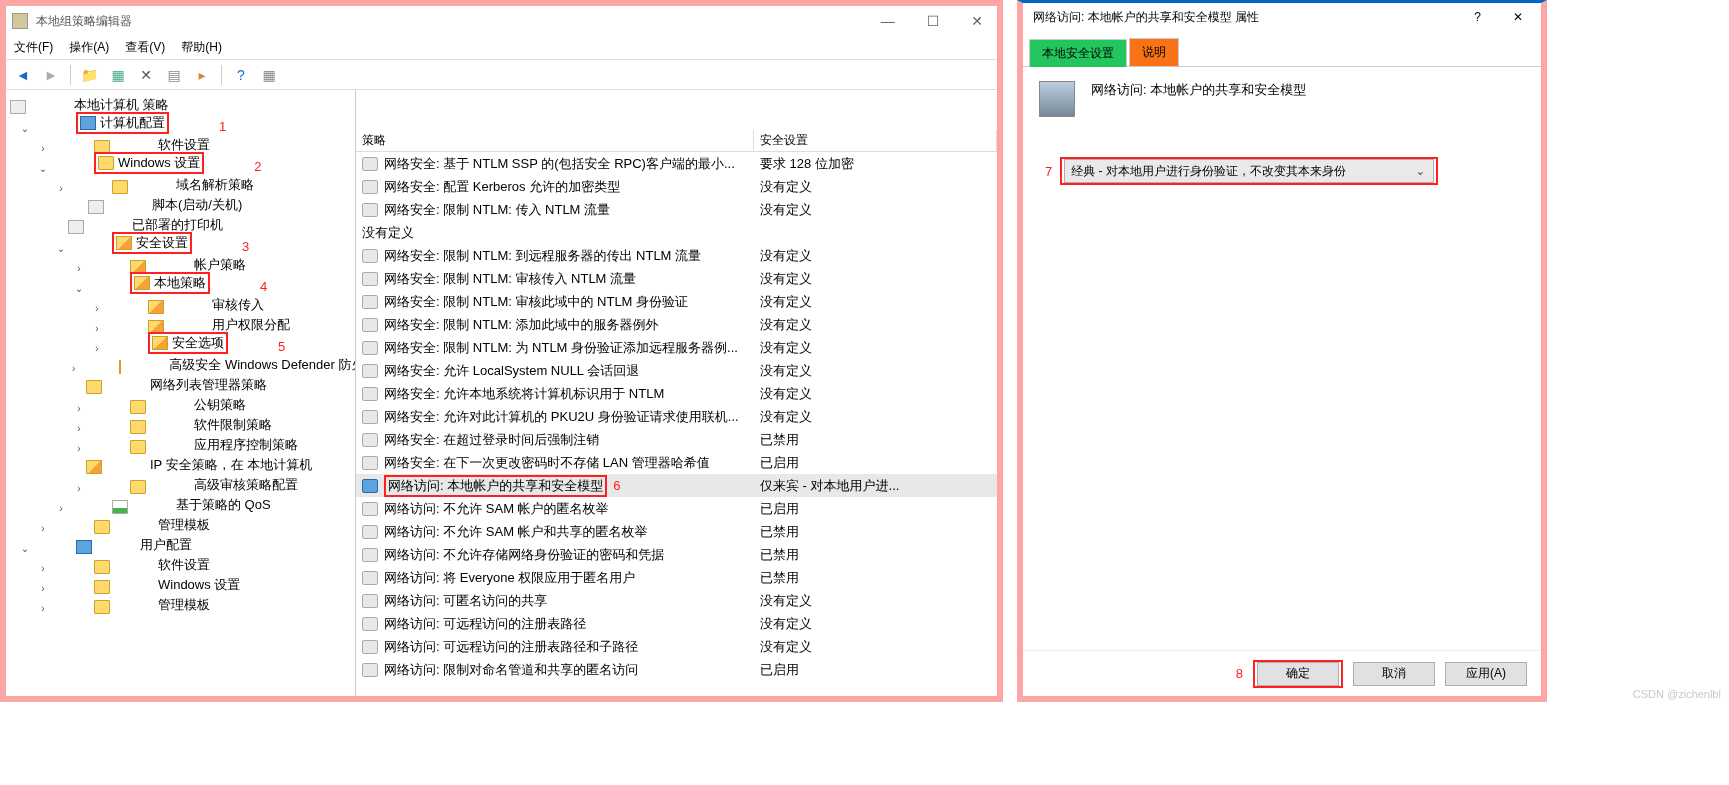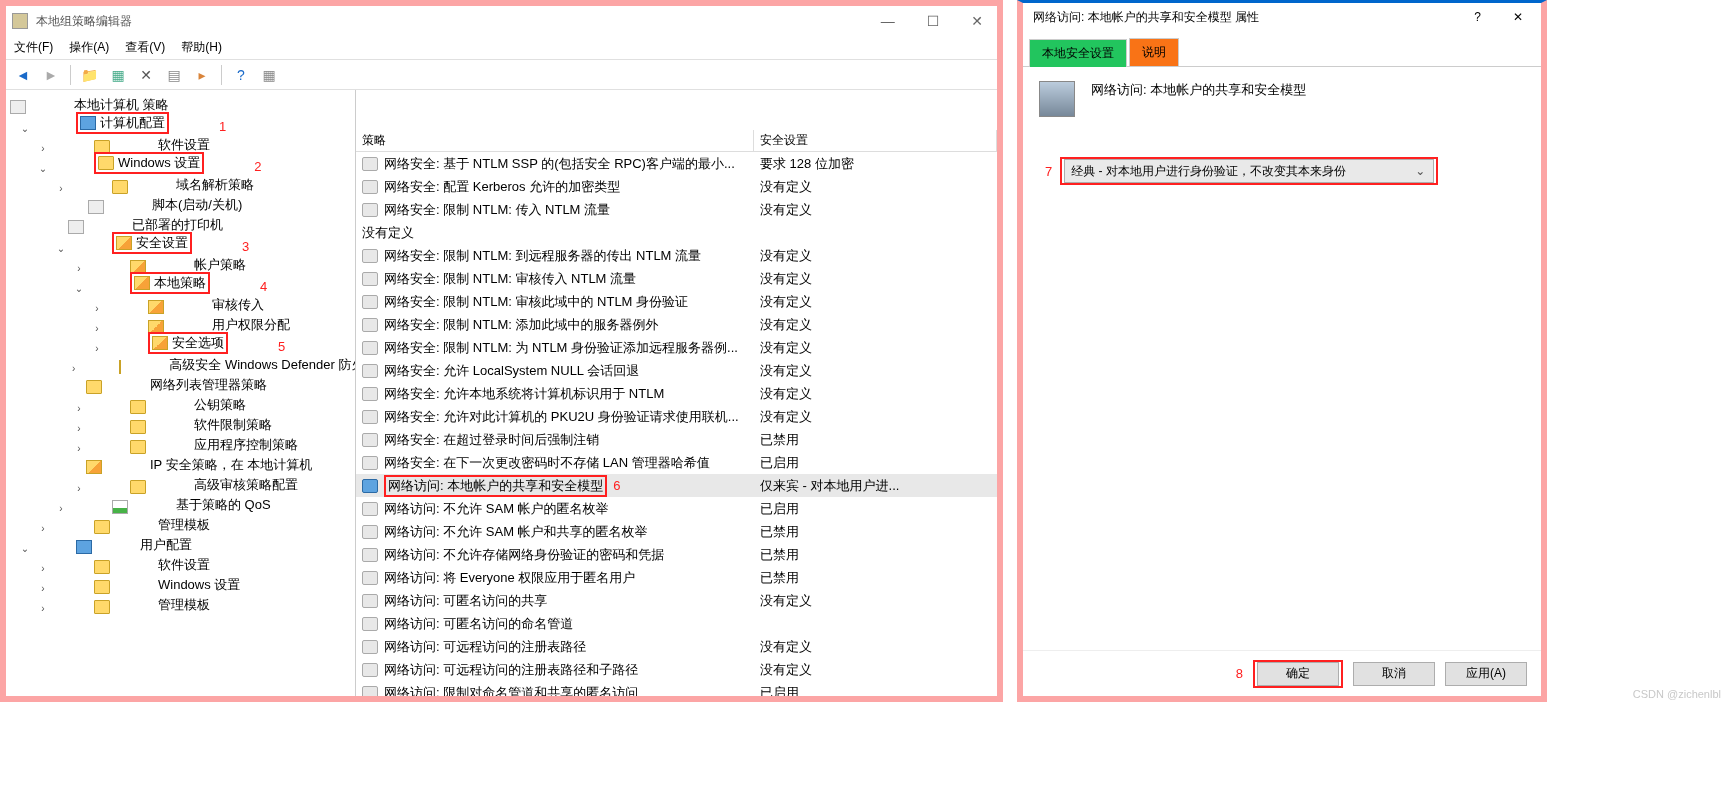--- a/index.html
+++ b/index.html
@@ -382,27 +382,20 @@
           <div class="lrow">
             <div class="lname">
               <span class="licon"></span>
               <span>网络访问: 可匿名访问的共享</span>
             </div>
             <div class="lval">没有定义</div>
           </div>
           <div class="lrow">
             <div class="lname">
               <span class="licon"></span>
-              <span>网络访问: 可匿名访问的命名管道</span>
-            </div>
-            <div class="lval"></div>
-          </div>
-          <div class="lrow">
-            <div class="lname">
-              <span class="licon"></span>
               <span>网络访问: 可远程访问的注册表路径</span>
             </div>
             <div class="lval">没有定义</div>
           </div>
           <div class="lrow">
             <div class="lname">
               <span class="licon"></span>
               <span>网络访问: 可远程访问的注册表路径和子路径</span>
             </div>
             <div class="lval">没有定义</div>

